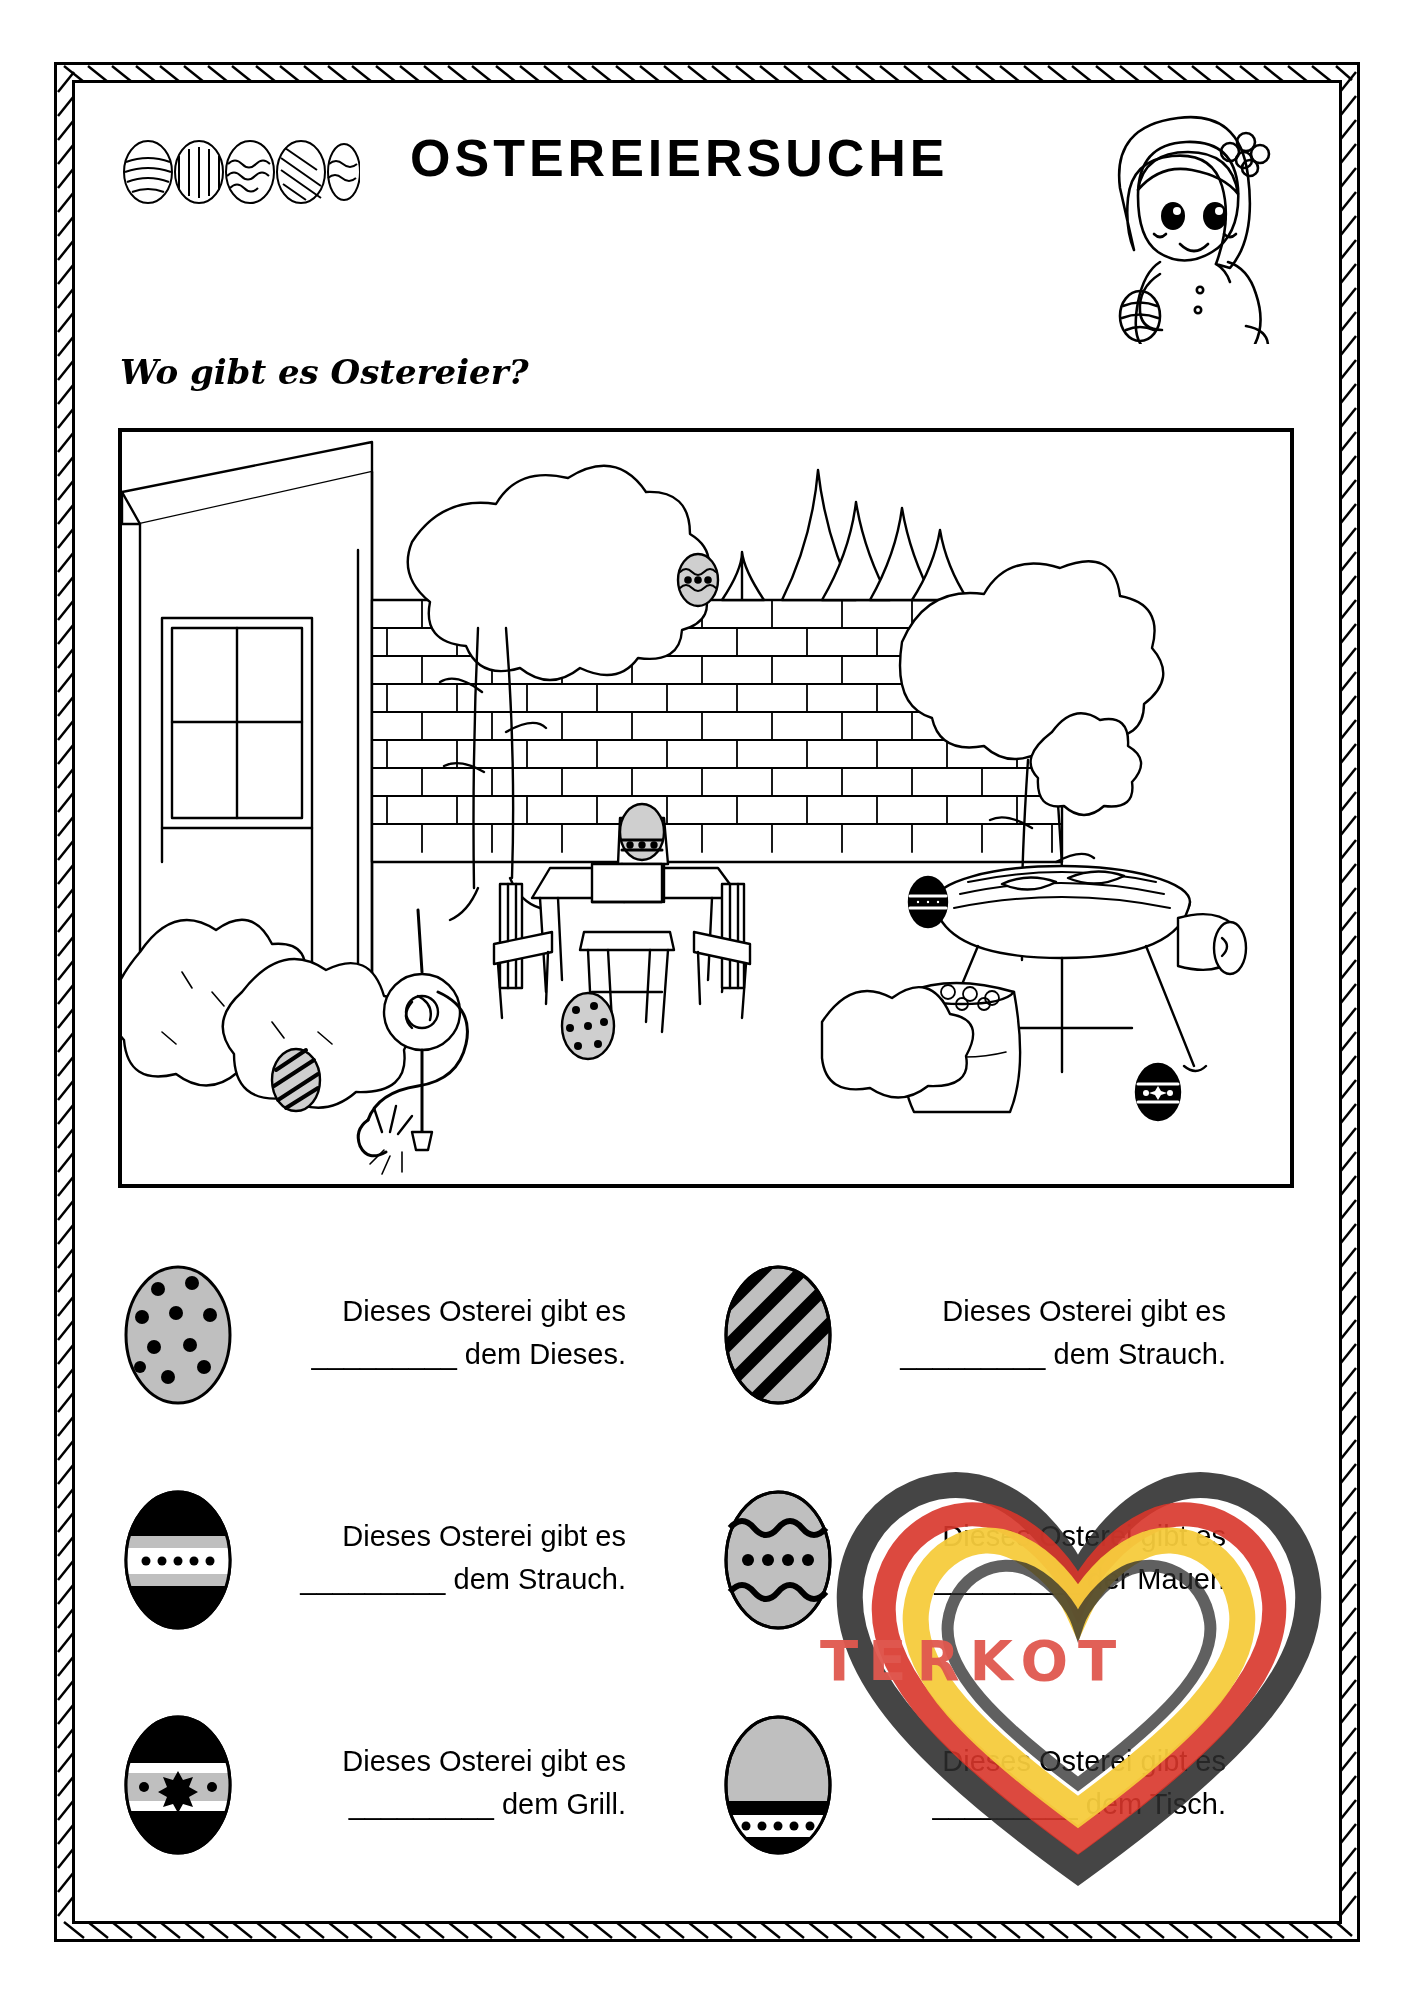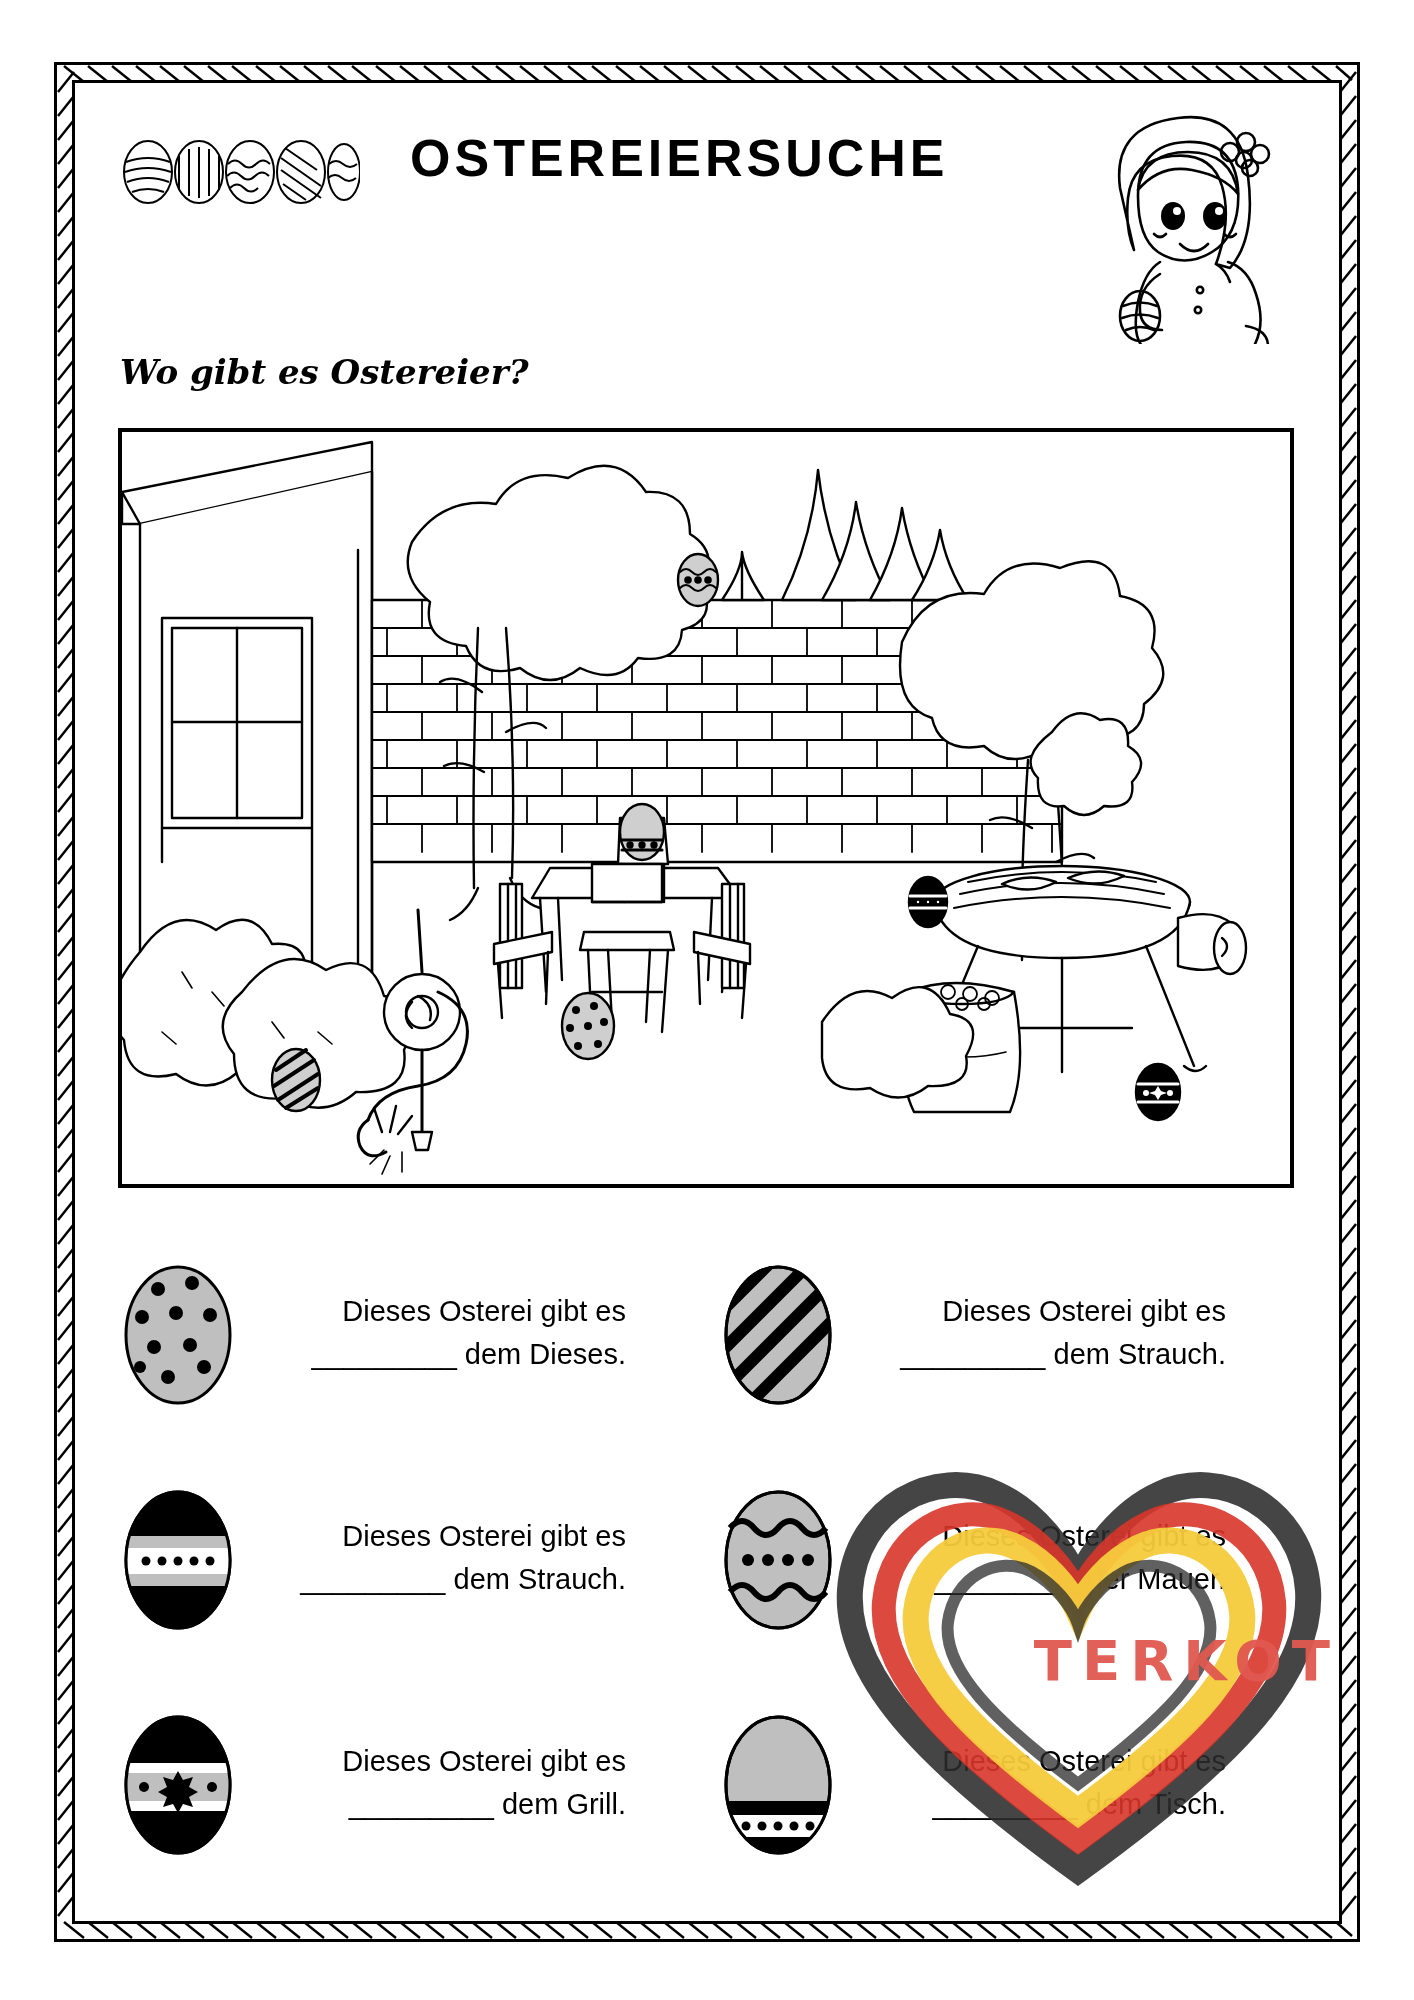--- a/index.html
+++ b/index.html
@@ -146,21 +146,21 @@
     top: 1440px;
     width: 520px;
     height: 460px;
     pointer-events: none;
   }
   .watermark-text {
     position: absolute;
     left: 0;
     top: 188px;
     width: 520px;
-    text-align: right;
+    text-align: left;
     font-family: "DejaVu Sans", sans-serif;
     font-weight: 700;
     font-size: 56px;
     letter-spacing: 10px;
     color: #e0584f;
     opacity: .95;
   }
 </style>
 </head>
 <body>

